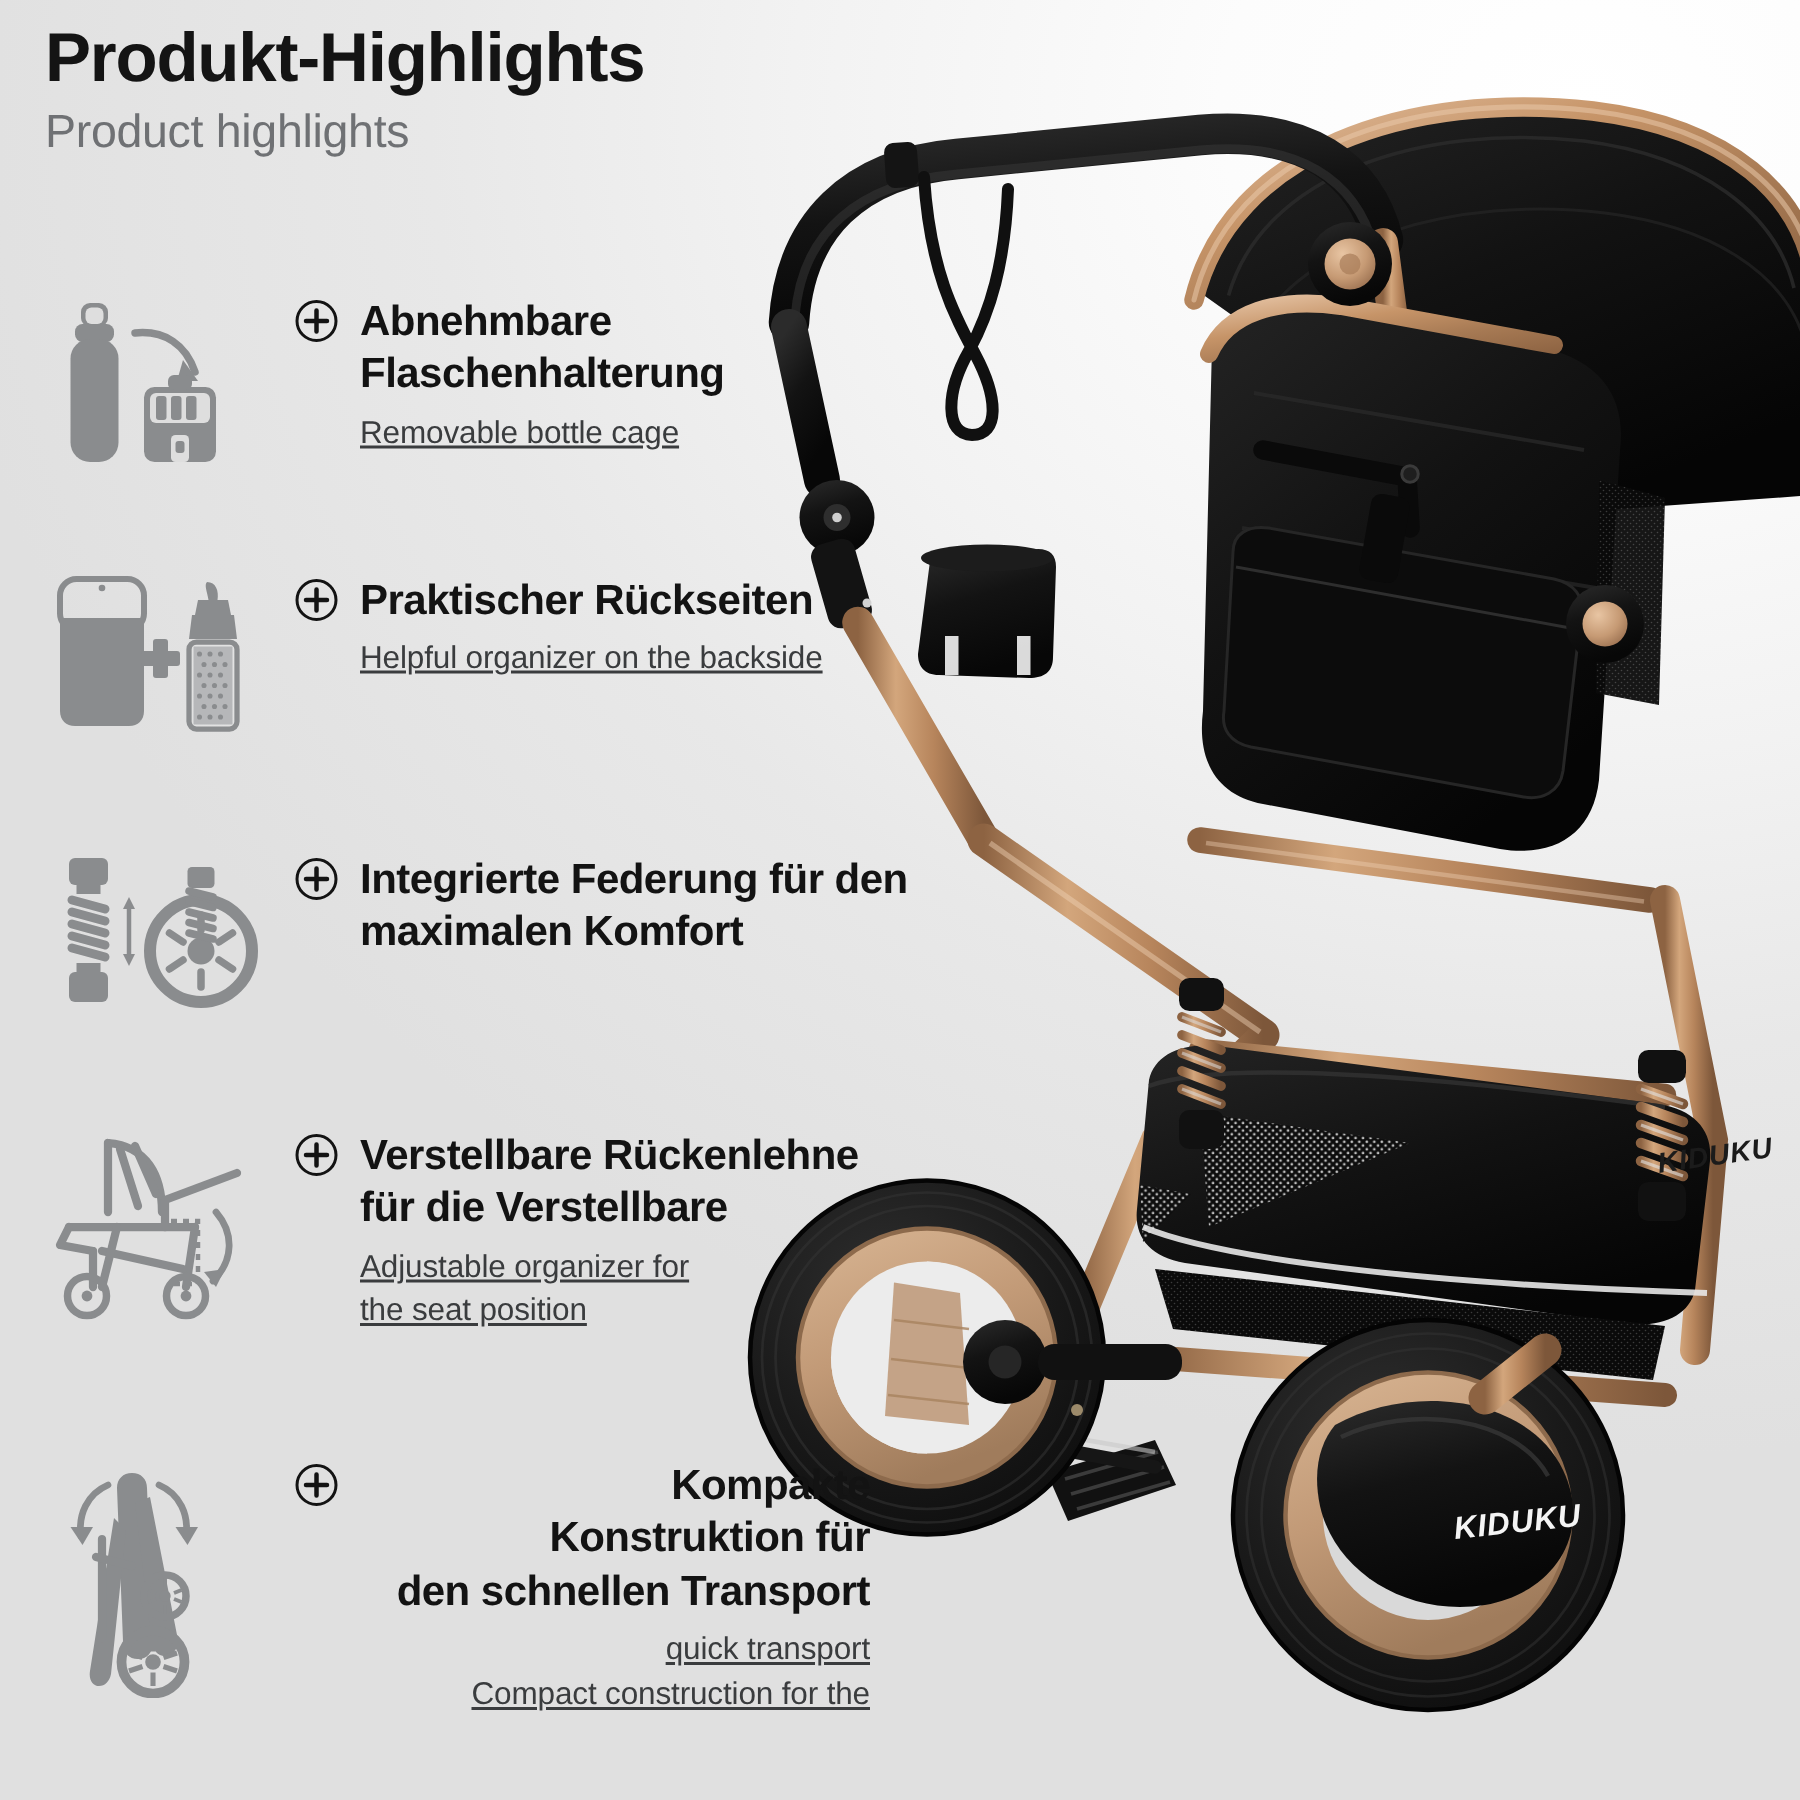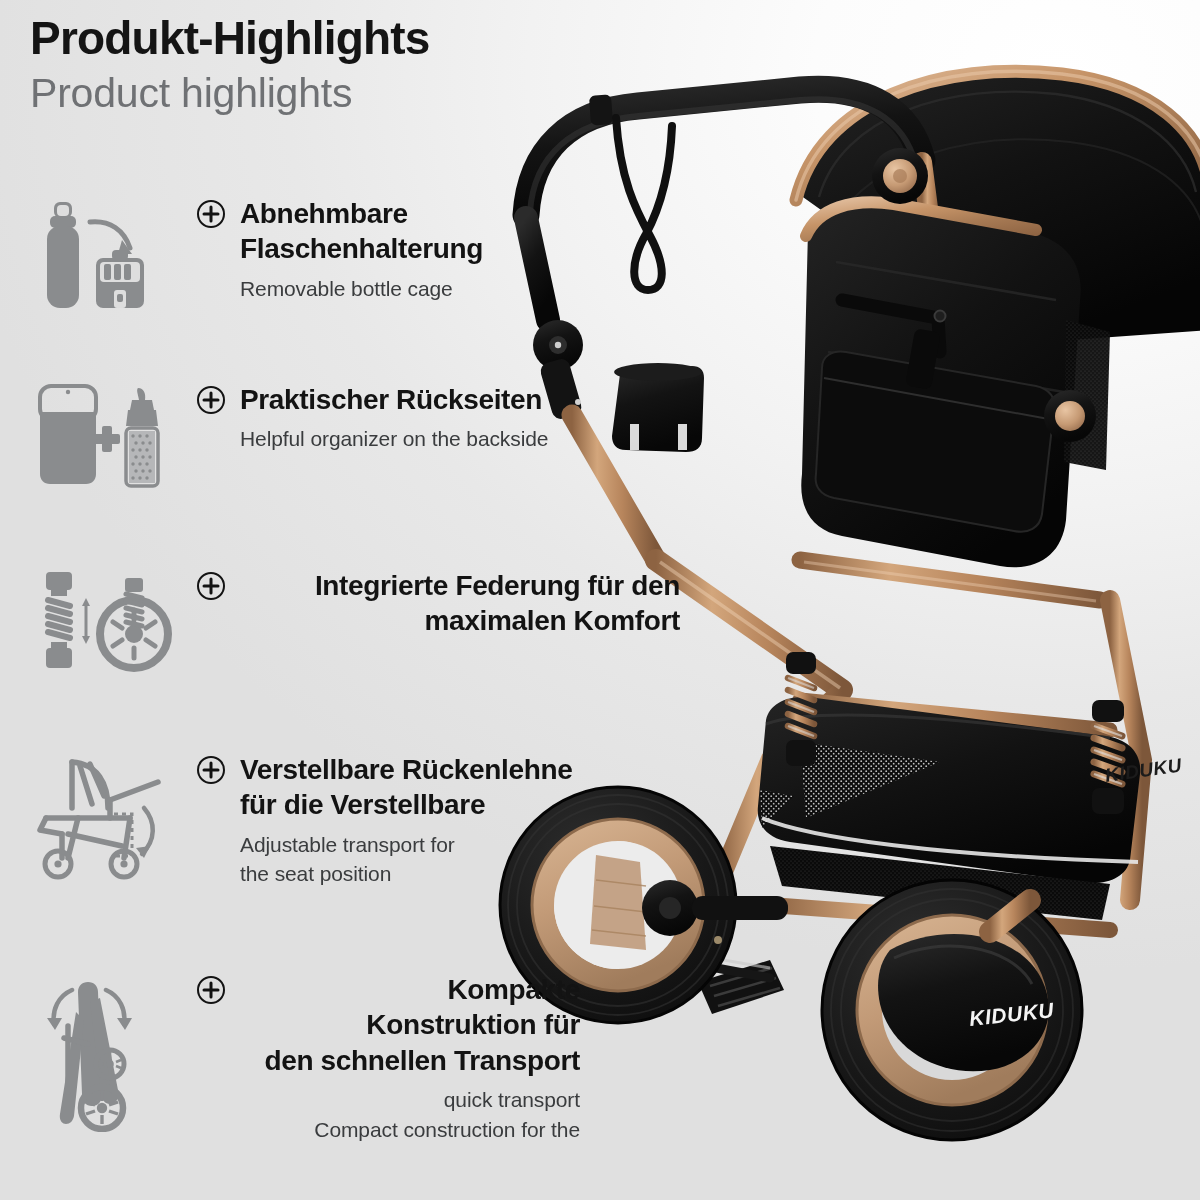--- a/index.html
+++ b/index.html
@@ -19,40 +19,40 @@
     overflow:hidden;
   }
 
   
   #header { position:absolute; left:30px; top:14px; width:620px; }
   #title {
     font-size:46px; font-weight:bold; color:#141414;
     letter-spacing:-0.8px; line-height:1.06;
   }
   #subtitle {
-    font-size:41px; color:#6f7174; font-weight:400;
+    font-size:31px; color:#6f7174; font-weight:400;
     letter-spacing:-0.2px; margin-top:8px; line-height:1.1;
   }
 
   
   .feature { position:absolute; left:0; width:640px; }
   .feat-icon {
     position:absolute; left:32px; top:0;
     width:140px; height:120px;
   }
   .feat-icon svg { display:block; }
   .plus-wrap { position:absolute; left:196px; top:3px; }
   .feat-body { position:absolute; left:240px; top:0; width:400px; }
   .feat-title {
     font-size:28px; font-weight:bold; color:#131313;
     line-height:1.26; letter-spacing:-0.35px;
   }
   .feat-sub {
     font-size:21px; color:#3a3c3e; font-weight:400;
-    line-height:1.42; letter-spacing:-0.1px; margin-top:7px;
+    line-height:1.42; letter-spacing:-0.1px; margin-top:7px;text-decoration:underline;
   }
 
   
   #product { position:absolute; left:470px; top:0; width:740px; height:1200px; }
   #product svg { display:block; }
   .logo-text {
     font-family:"Liberation Sans", sans-serif;
     font-weight:bold; font-style:italic;
     letter-spacing:0.6px;
   }
@@ -447,21 +447,21 @@
           </g>
         </g>
       </svg>
     </div>
     <div class="plus-wrap">
       <svg width="30" height="30" viewBox="0 0 30 30">
         <circle cx="15" cy="15" r="13" fill="none" stroke="#131313" stroke-width="2"></circle>
         <path d="M15 8 L15 22 M8 15 L22 15" stroke="#131313" stroke-width="3" stroke-linecap="round"></path>
       </svg>
     </div>
-    <div class="feat-body" style="width:440px;text-align:right;">
+    <div class="feat-body" style="width:440px;">
       <div class="feat-title">
         <div>Integrierte Federung für den</div>
         <div>maximalen Komfort</div>
       </div>
     </div>
   </div>
 
   <div class="feature" style="top:752px;">
     <div class="feat-icon">
       <svg width="150" height="130" viewBox="0 0 150 130">
@@ -496,21 +496,21 @@
         <circle cx="15" cy="15" r="13" fill="none" stroke="#131313" stroke-width="2"></circle>
         <path d="M15 8 L15 22 M8 15 L22 15" stroke="#131313" stroke-width="3" stroke-linecap="round"></path>
       </svg>
     </div>
     <div class="feat-body" style="width:350px;">
       <div class="feat-title">
         <div>Verstellbare Rückenlehne</div>
         <div>für die Verstellbare</div>
       </div>
       <div class="feat-sub">
-        <div>Adjustable transport for</div>
+        <div>Adjustable organizer for</div>
         <div>the seat position</div>
       </div>
     </div>
   </div>
 
   <div class="feature" style="top:972px;">
     <div class="feat-icon">
       <svg width="150" height="160" viewBox="0 0 150 160">
         <g fill="#8a8c8e">
           <path d="M56 10 C 62 10, 66 14, 66 20 L 70 122 C 70 130, 66 134, 60 134

